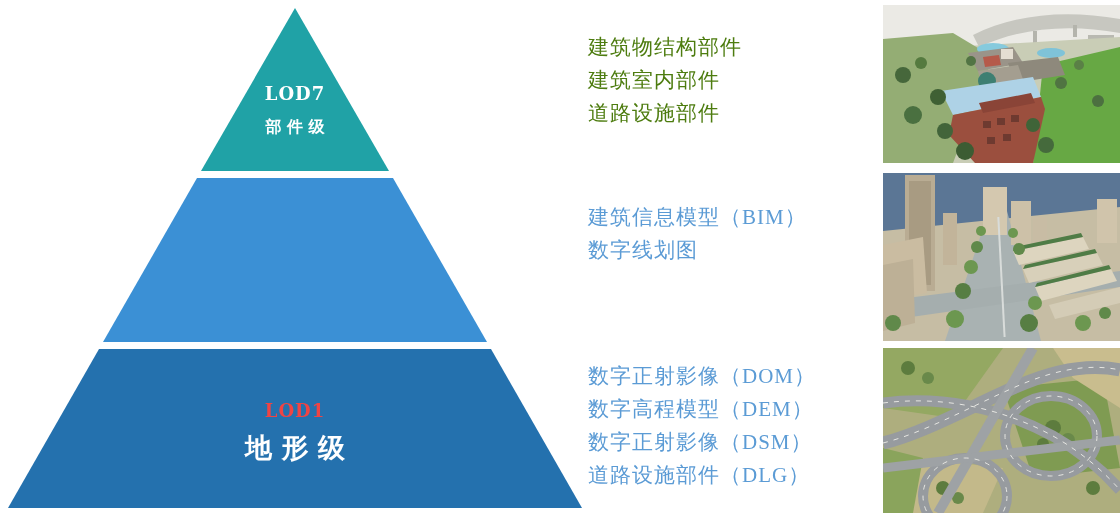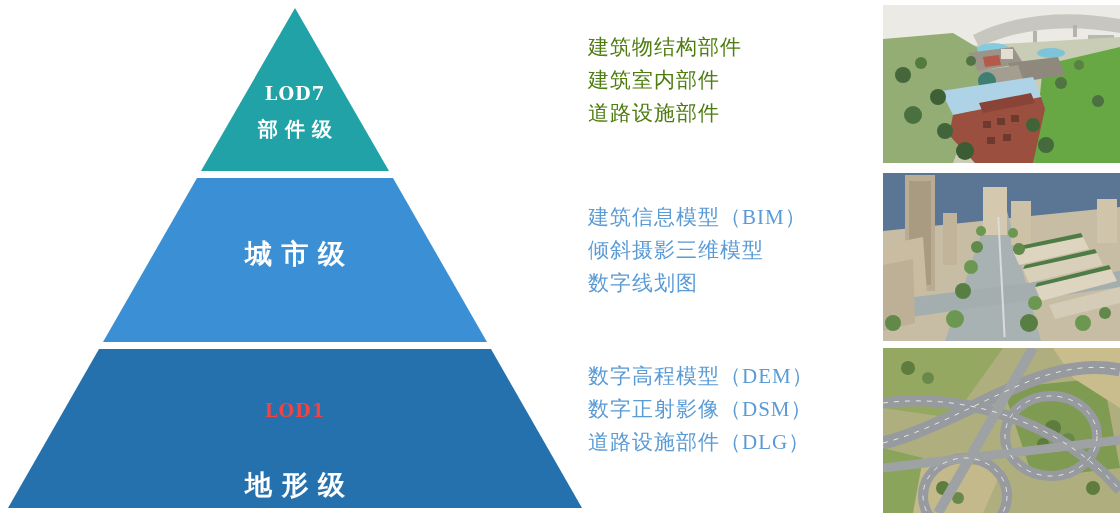--- a/index.html
+++ b/index.html
@@ -19,21 +19,21 @@
     white-space:nowrap;
     text-align:center;
     line-height:1;
   }
   .pyr-code{
     font-family:"DejaVu Serif","Liberation Serif",serif;
     font-size:18px;
     letter-spacing:1px;
   }
   .pyr-name{
-    font-size:20px;
+    font-size:16px;
     letter-spacing:0.35em;
     padding-left:0.35em;
   }
   .pyr-name.big{font-size:27px;}
   .desc-block{
     position:absolute;
     left:588px;
     font-family:"Liberation Serif","DejaVu Serif",serif;
     font-size:21px;
     line-height:33px;
@@ -57,38 +57,37 @@
 
   <svg class="pyramid-svg" width="600" height="517" viewBox="0 0 600 517">
     <polygon points="295,8 389,171 201,171" fill="#20A2A6"></polygon>
     <polygon points="197,178 393,178 487,342 103,342" fill="#3B90D5"></polygon>
     <polygon points="99,349 491,349 582,508 8,508" fill="#2471AE"></polygon>
   </svg>
 
   <div class="pyr-label pyr-code" style="left: 295px; top: 85px; color: rgb(255, 255, 255);">LOD7</div>
   <div class="pyr-label pyr-name" style="left: 295px; top: 119px; color: rgb(255, 255, 255);">部件级</div>
 
-  <div class="pyr-label pyr-name big" style="left: 295px; top: 241px; color: rgb(255, 255, 255);">城市级</div>
 
   <div class="pyr-label pyr-code" style="left: 295px; top: 402px; color: #ef4444;">LOD1</div>
-  <div class="pyr-label pyr-name big" style="left: 295px; top: 435px; color: rgb(255, 255, 255); margin-top: 37px;">地形级</div>
+  <div class="pyr-label pyr-name big" style="left: 295px; top: 435px; color: rgb(255, 255, 255);">地形级</div>
 
   <div class="desc-block" style="top: 31px; color: #4d7c0f;">
     <span class="desc-line">建筑物结构部件</span>
     <span class="desc-line">建筑室内部件</span>
     <span class="desc-line">道路设施部件</span>
   </div>
 
   <div class="desc-block" style="top: 201px; color: rgb(91, 155, 213);">
     <span class="desc-line">建筑信息模型（BIM）</span>
-    <span class="desc-line">倾斜摄影三维模型</span>
     <span class="desc-line">数字线划图</span>
   </div>
 
   <div class="desc-block" style="top: 360px; color: rgb(91, 155, 213);">
+    <span class="desc-line">数字正射影像（DOM）</span>
     <span class="desc-line">数字高程模型（DEM）</span>
     <span class="desc-line">数字正射影像（DSM）</span>
     <span class="desc-line">道路设施部件（DLG）</span>
   </div>
 
   <div class="photo" style="top:5px;height:158px;">
     <svg width="237" height="158" viewBox="0 0 237 158">
       <rect width="237" height="158" fill="#ebeae5"></rect>
 
       <path d="M90,30 C130,10 180,4 237,14 L237,28 C182,18 136,24 96,42 Z" fill="#c7c7c0"></path>

